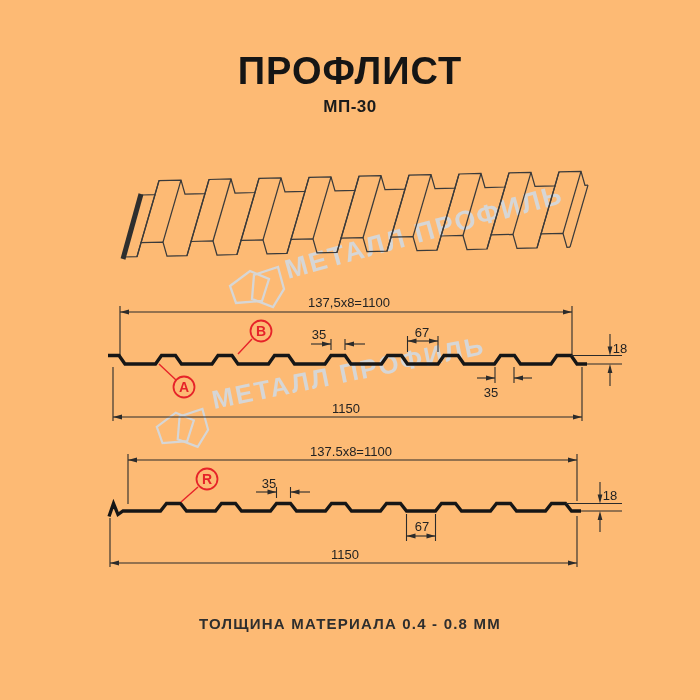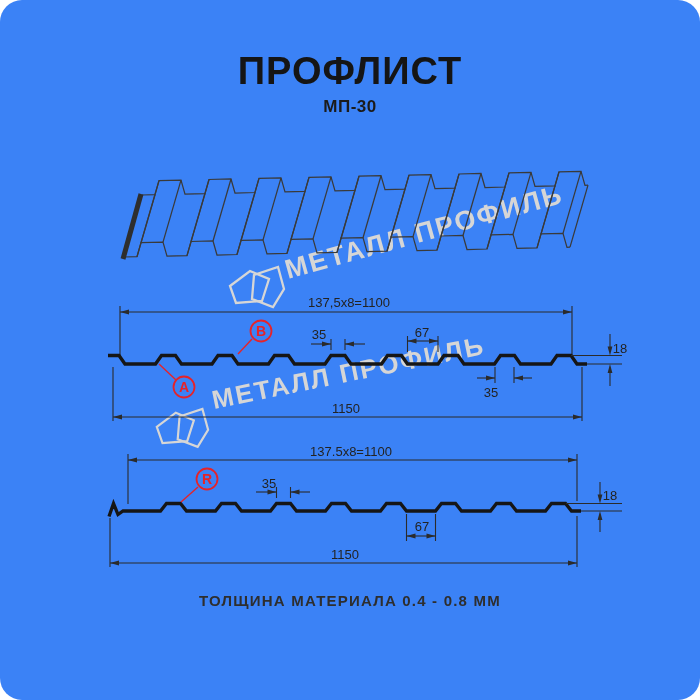--- a/index.html
+++ b/index.html
@@ -1,29 +1,29 @@
 <!DOCTYPE html>
 <html><head>
 <meta charset="utf-8">
 <style>
   html,body{margin:0;padding:0;background:#ffffff;}
   .canvas{
-    position:relative;width:700px;height:700px;background:#3b82f6;
-    font-family:"Liberation Sans",sans-serif;overflow:hidden;border-radius:22px;
+    position:relative;width:700px;height:700px;background:#fdba74;
+    font-family:"Liberation Sans",sans-serif;overflow:hidden;
   }
   .title{
     position:absolute;top:50px;left:0;width:700px;text-align:center;
     font-size:38px;font-weight:bold;letter-spacing:1px;color:#151515;
   }
   .subtitle{
     position:absolute;top:97px;left:0;width:700px;text-align:center;
     font-size:17px;font-weight:bold;letter-spacing:.5px;color:#1b1b1b;
   }
   .footer{
-    position:absolute;top:592px;left:0;width:700px;text-align:center;
+    position:absolute;top:615px;left:0;width:700px;text-align:center;
     font-size:15px;font-weight:bold;letter-spacing:1.2px;color:#2e2e2e;
   }
   svg{position:absolute;left:0;top:0;}
   svg text{font-family:"Liberation Sans",sans-serif;}
   .dimtxt{font-size:13px;fill:#232323;}
   .mark{font-size:14px;font-weight:bold;}
 </style>
 </head>
 <body>
 

